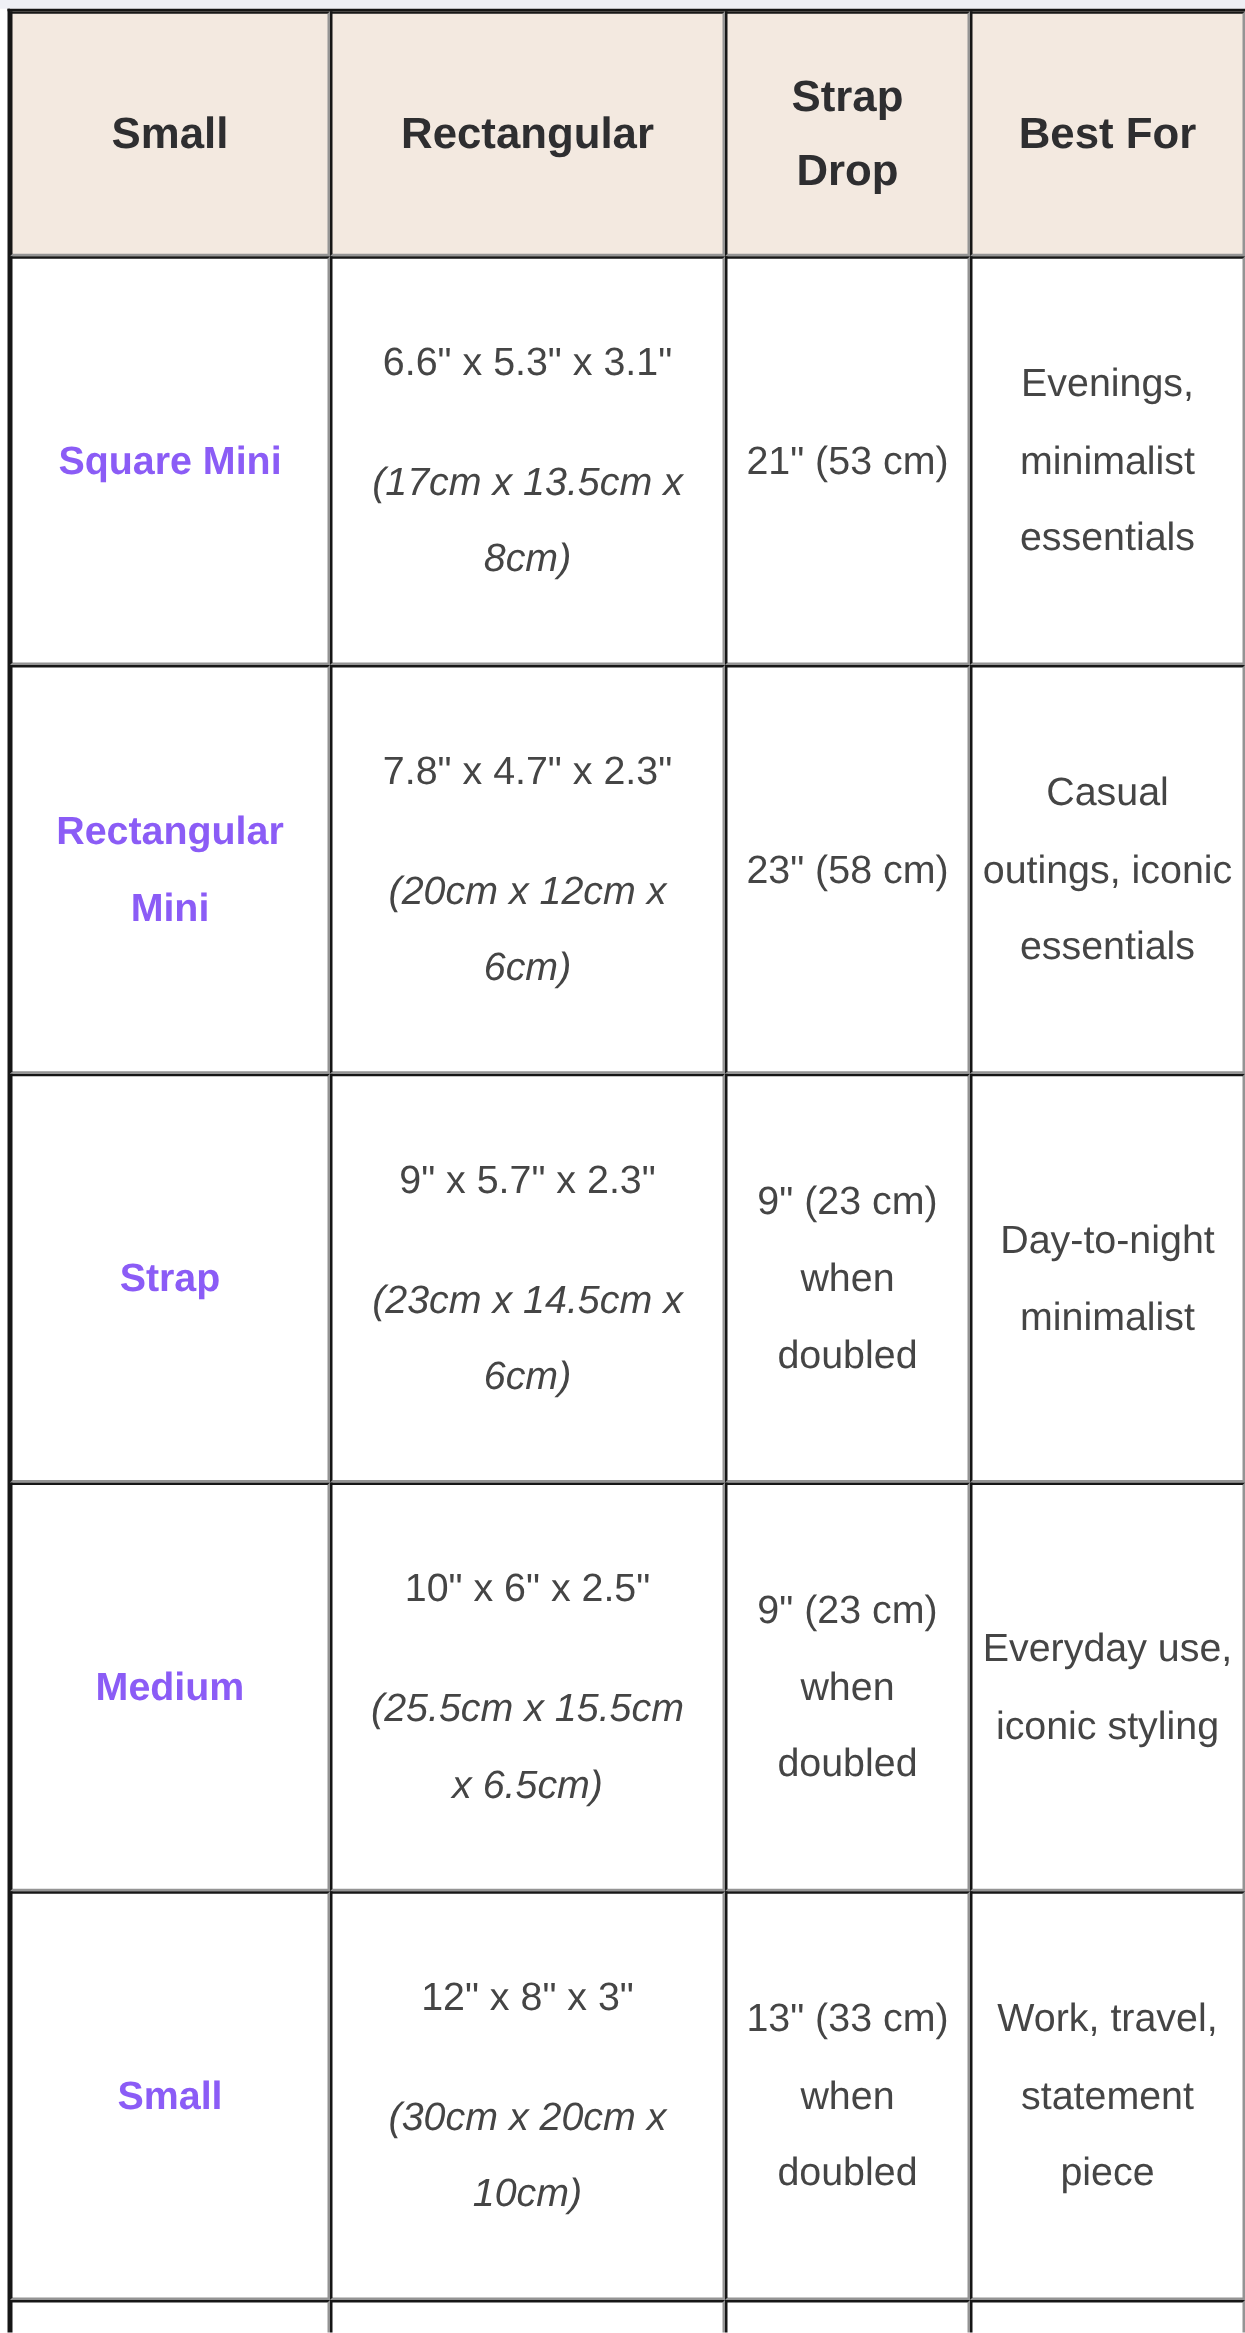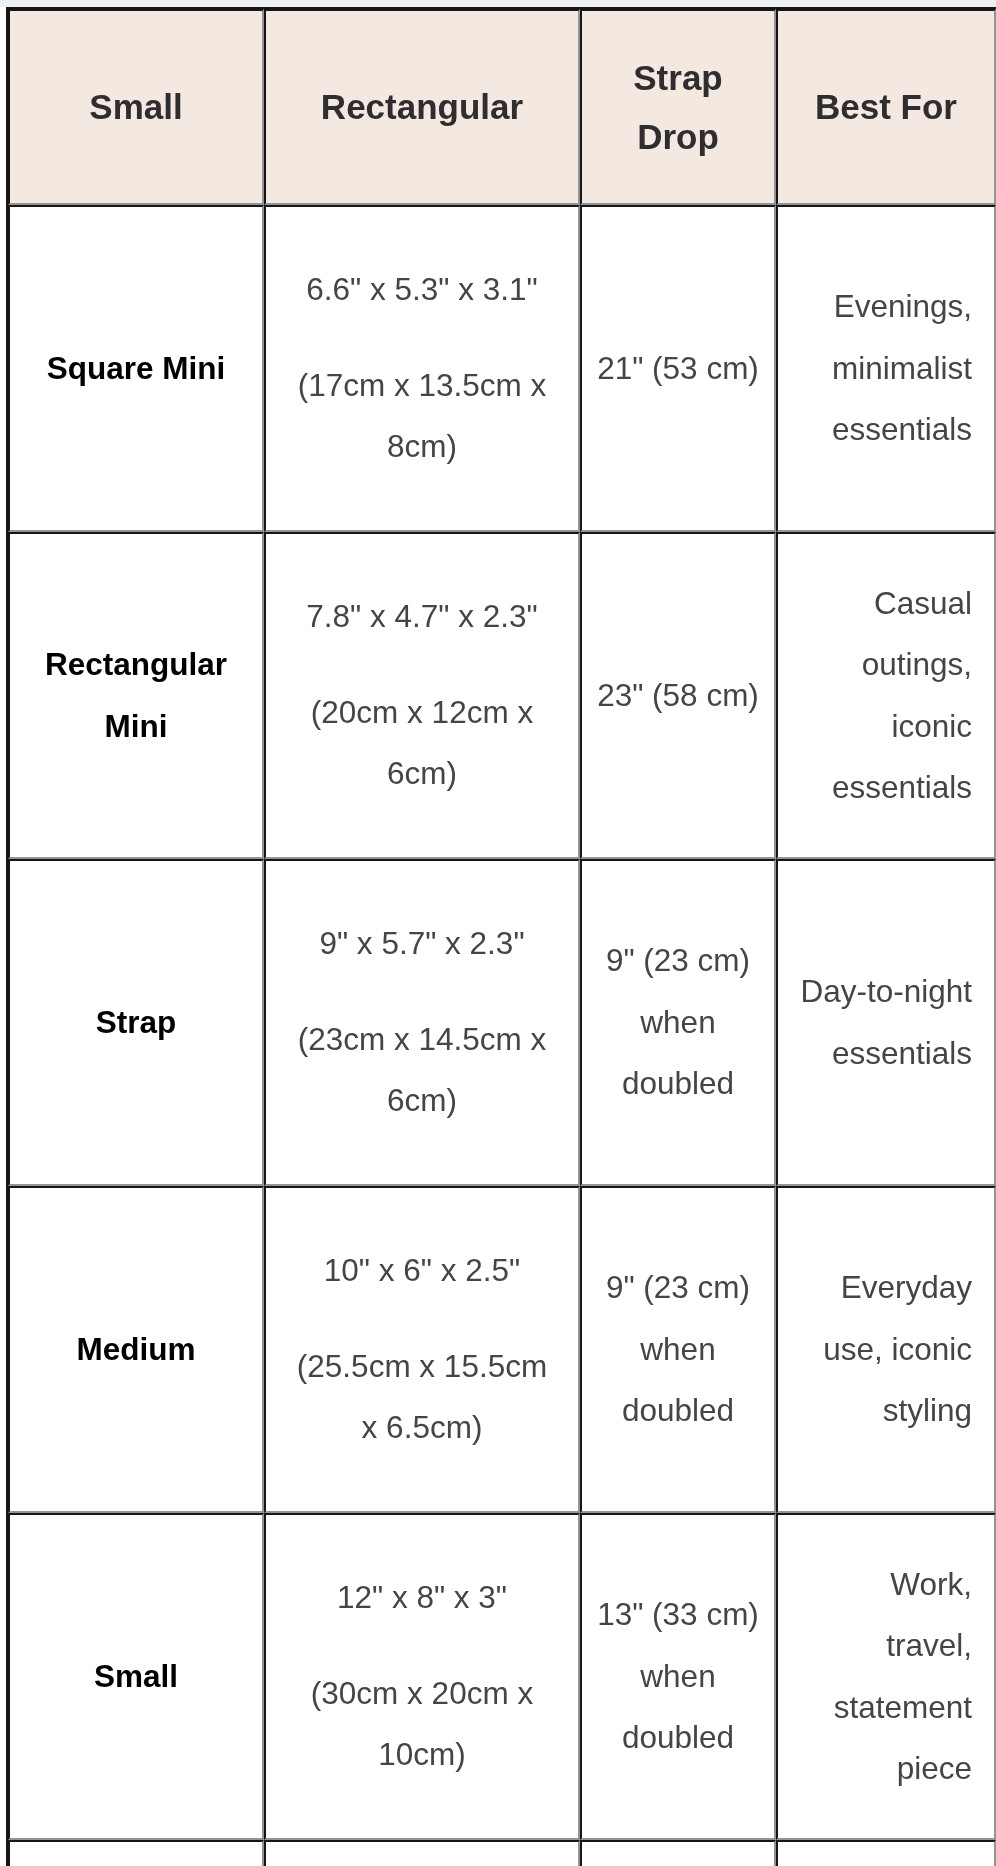--- a/index.html
+++ b/index.html
@@ -44,25 +44,25 @@
     padding: 0 10px;
   }
   tbody tr { height: 327px; }
   tbody td {
     font-size: 31.5px;
     color: #454545;
     line-height: 1.95;
     background: #ffffff;
   }
   p { margin: 0; }
-  td.size-cell { font-weight: bold; color: #000000; padding: 0 24px; }
+  td.size-cell { font-weight: bold; color: #8b5cf6; padding: 0 24px; }
   td.dim-cell  { padding: 0 26px; }
-  td.dim-cell p + p { margin-top: 34px; }
+  td.dim-cell p + p { margin-top: 34px; font-style: italic; }
   td.strap-cell{ padding: 0 14px; }
-  td.best-cell { padding: 0 22px; text-align: right; }
+  td.best-cell { padding: 0 8px; }
   tr.partial-row { height: 327px; }
 </style>
 </head>
 <body>
 
 <div class="top-strip"></div>
 
 <div class="table-wrap">
   <table class="size-table">
     <colgroup>
@@ -109,21 +109,21 @@
       <tr>
         <td class="size-cell">Strap</td>
         <td class="dim-cell">
           <p>9" x 5.7" x 2.3"</p>
           <p>(23cm x 14.5cm x 6cm)</p>
         </td>
         <td class="strap-cell">
           <p>9" (23 cm) when doubled</p>
         </td>
         <td class="best-cell">
-          <p>Day-to-night essentials</p>
+          <p>Day-to-night minimalist</p>
         </td>
       </tr>
       <tr>
         <td class="size-cell">Medium</td>
         <td class="dim-cell">
           <p>10" x 6" x 2.5"</p>
           <p>(25.5cm x 15.5cm x 6.5cm)</p>
         </td>
         <td class="strap-cell">
           <p>9" (23 cm) when doubled</p>

